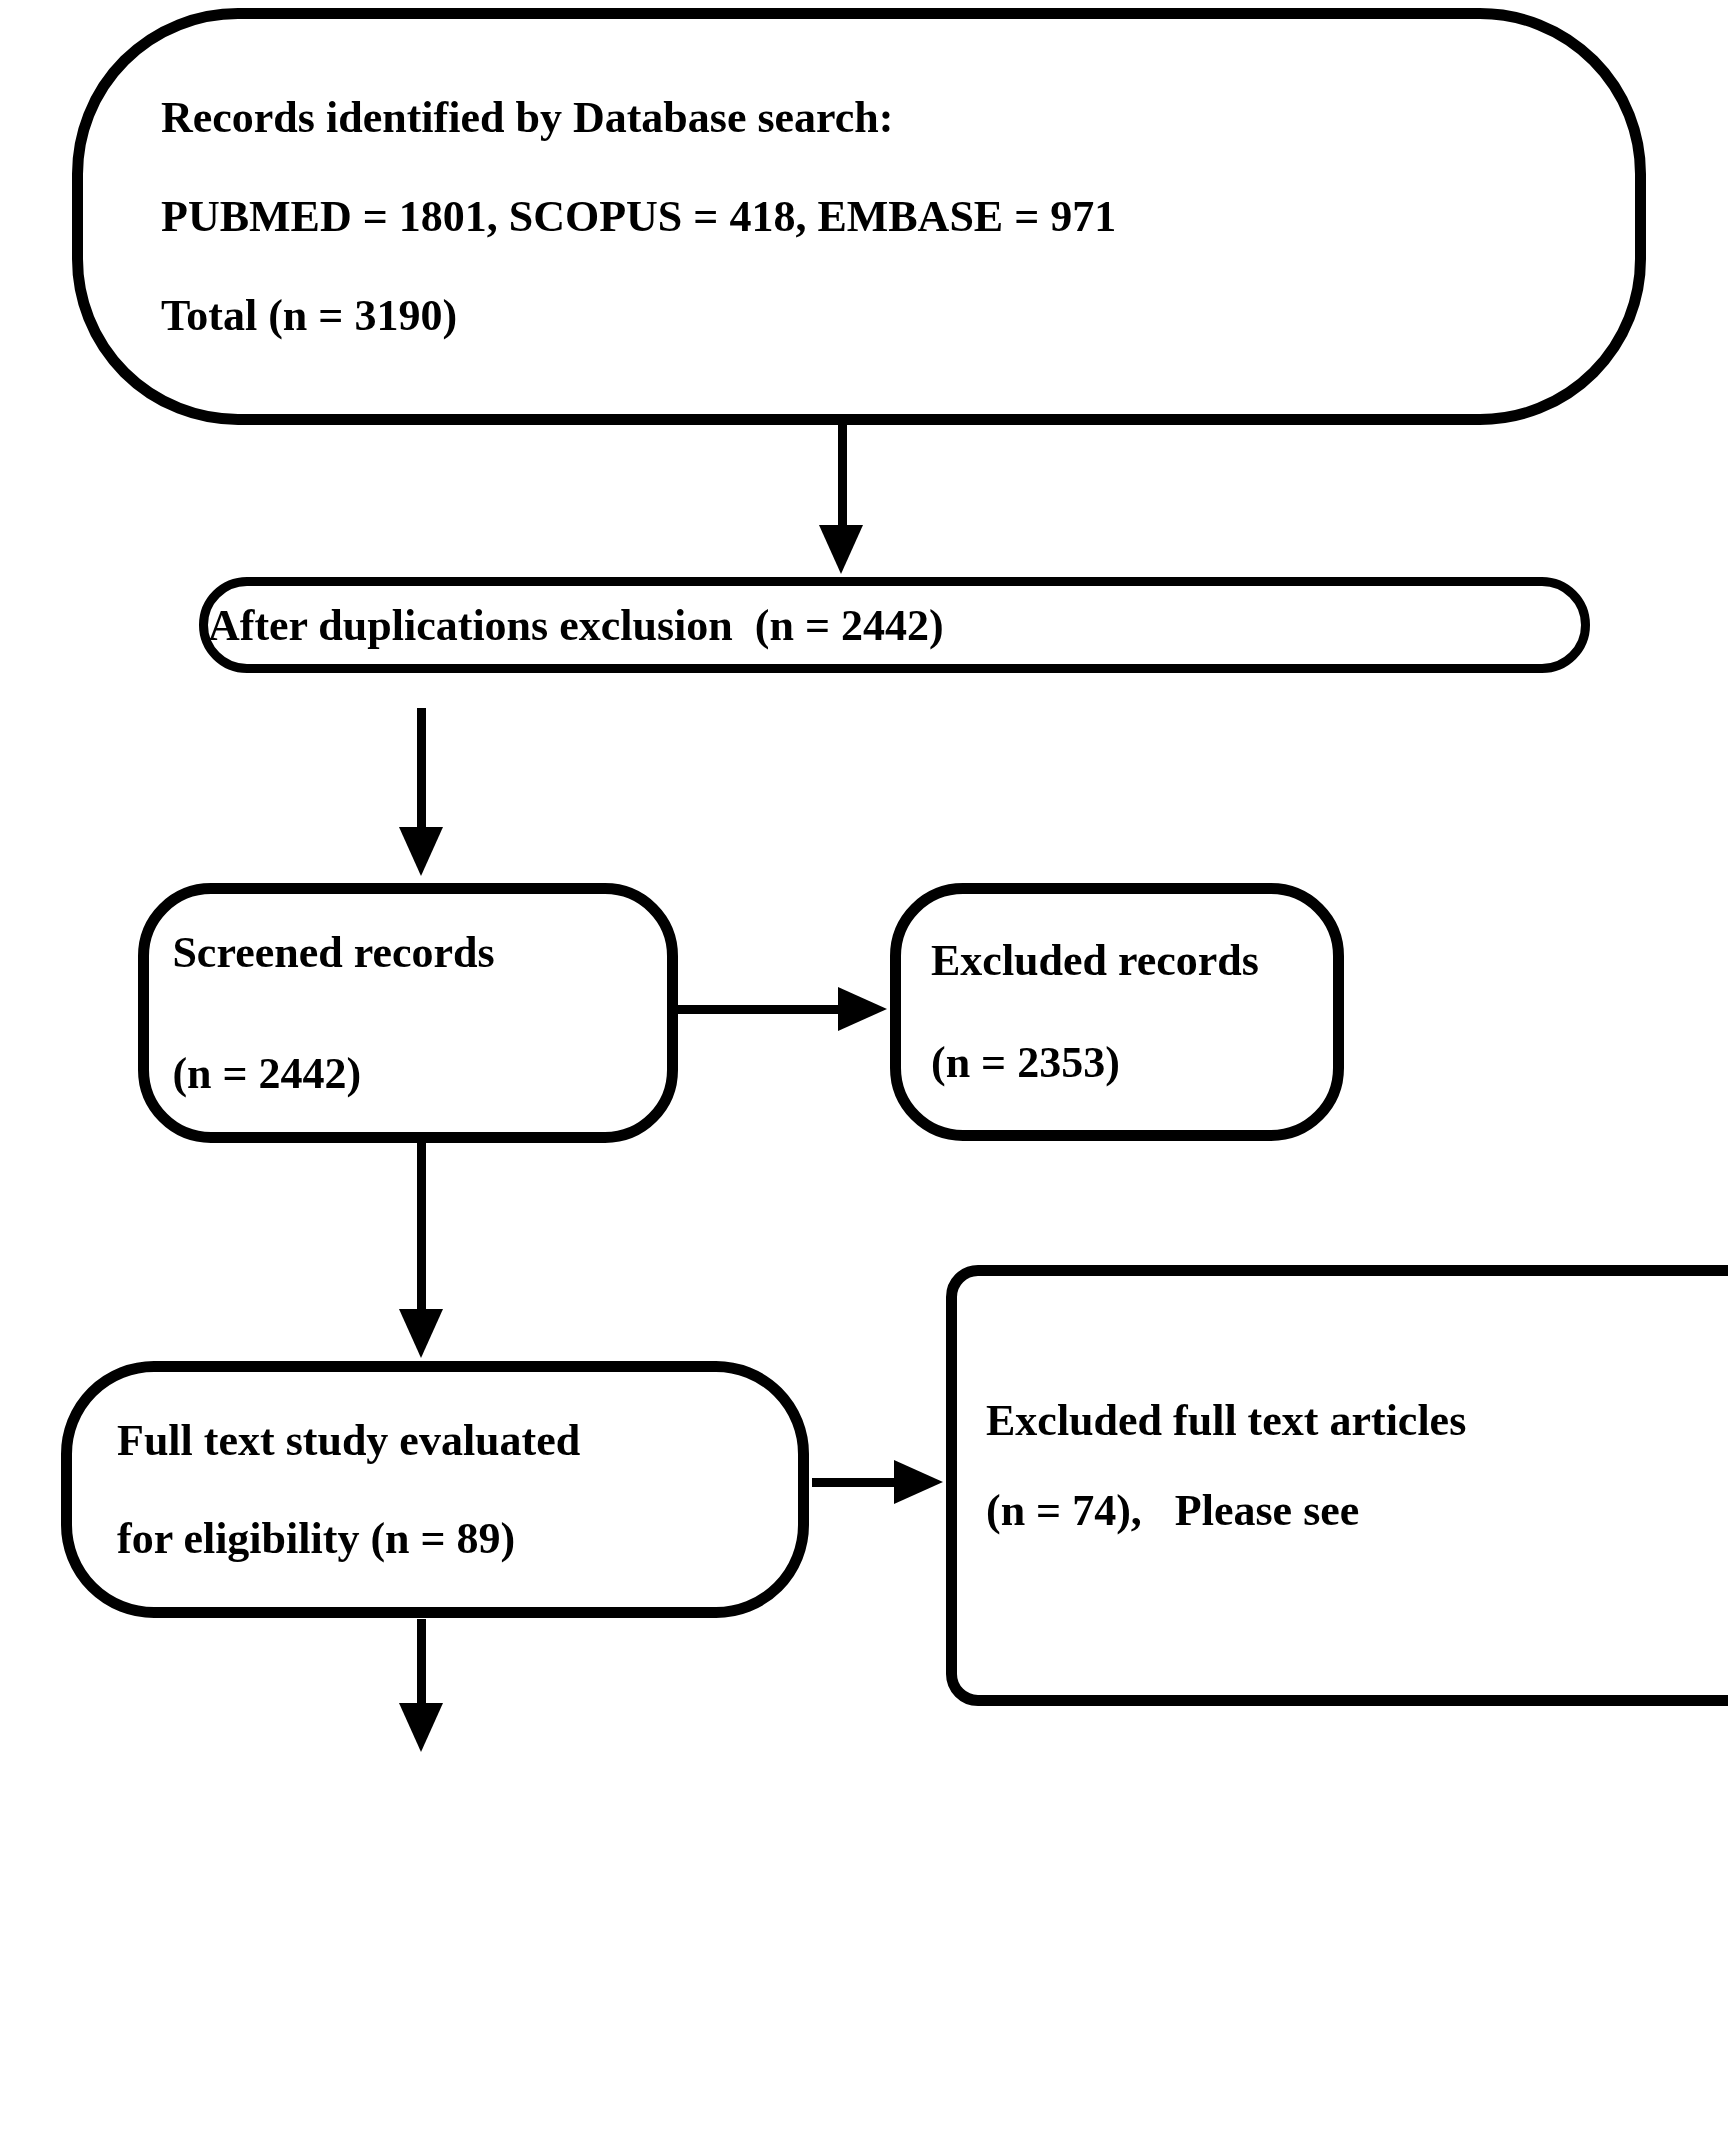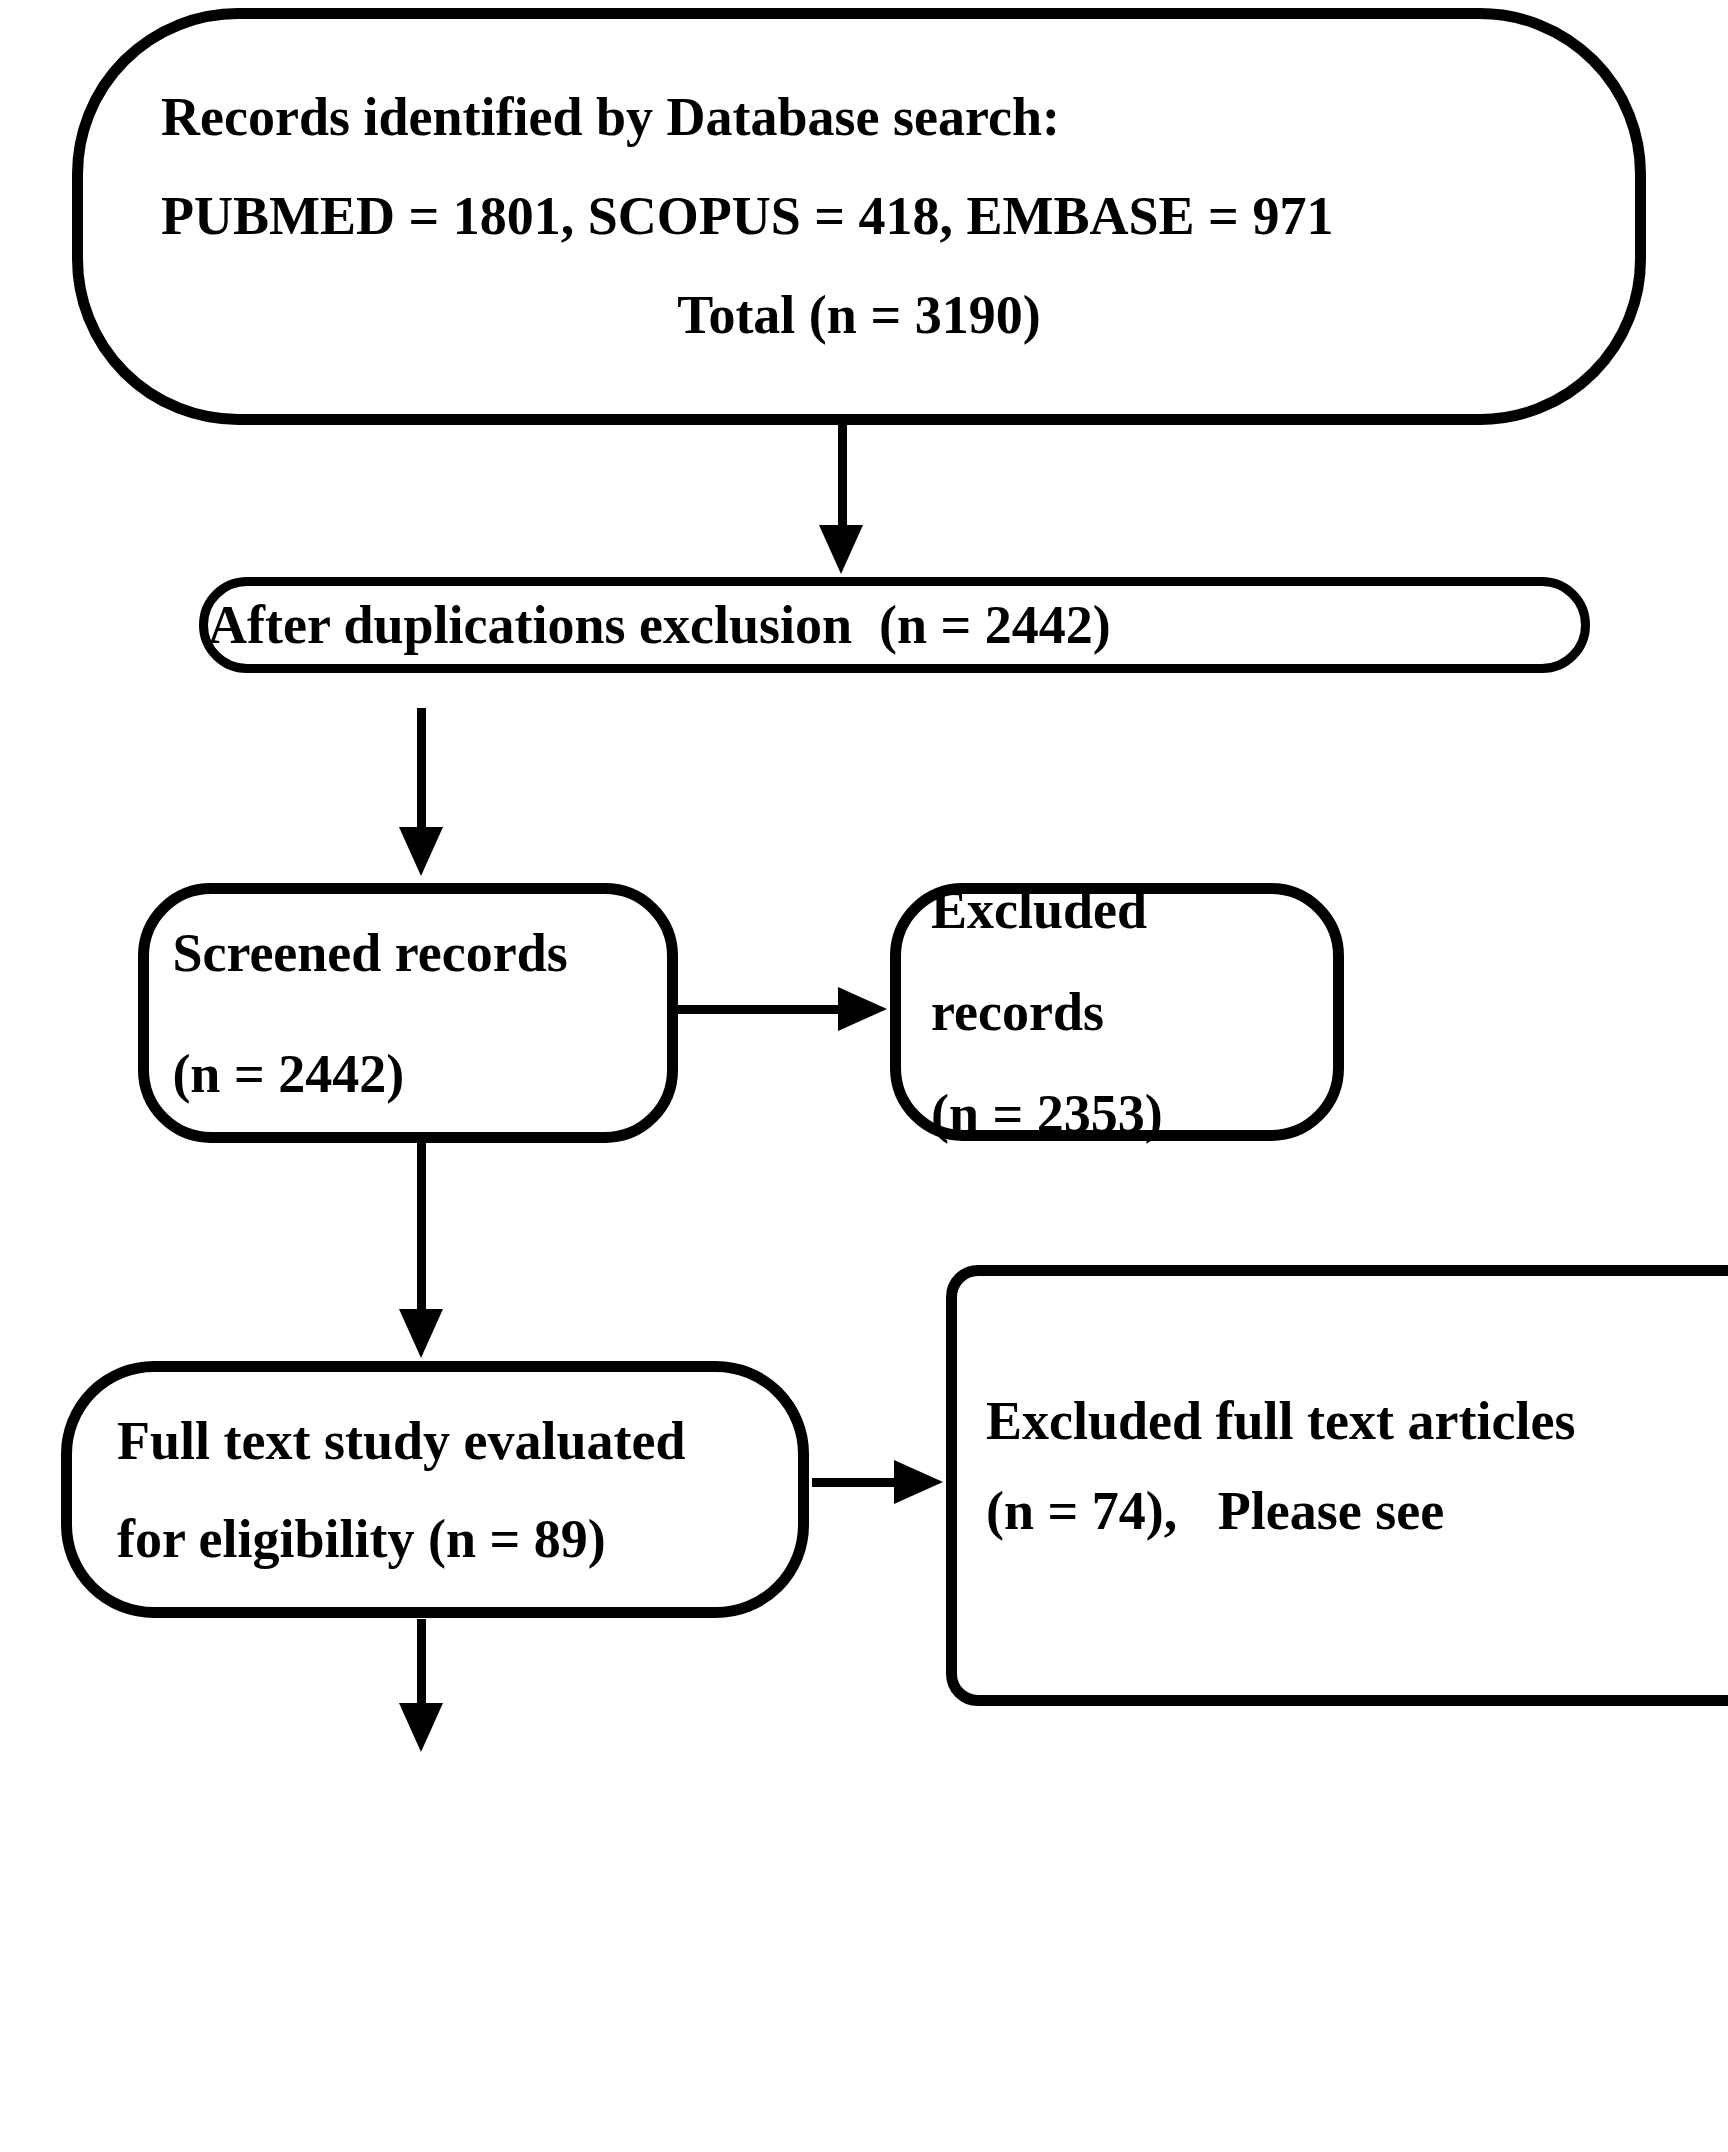--- a/index.html
+++ b/index.html
@@ -14,30 +14,30 @@
   .box {
     position: absolute;
     box-sizing: border-box;
     border: 11.7px solid #000000;
     background: #ffffff;
     display: flex;
     flex-direction: column;
     justify-content: center;
     font-weight: bold;
     color: #000000;
-    font-size: 54px;
+    font-size: 44px;
   }
   .line { white-space: pre-wrap; }
 
   
   #box-identification {
     left: 72px; top: 7.8px; width: 1574px; height: 417px;
     border-radius: 166px; padding: 0 78px; line-height: 99px;
   }
-  #box-identification .centered { text-align: center; }
+  #box-identification .centered { text-align: left; }
 
   #box-dedup {
     left: 199px; top: 577px; width: 1391px; height: 96px;
     border-radius: 65px; border-width: 9.8px; 
   }
 
   #box-screened {
     left: 138px; top: 883px; width: 540px; height: 260px;
     border-radius: 73px; padding: 0 23.4px; line-height: 102px; gap: 19px;
   }

